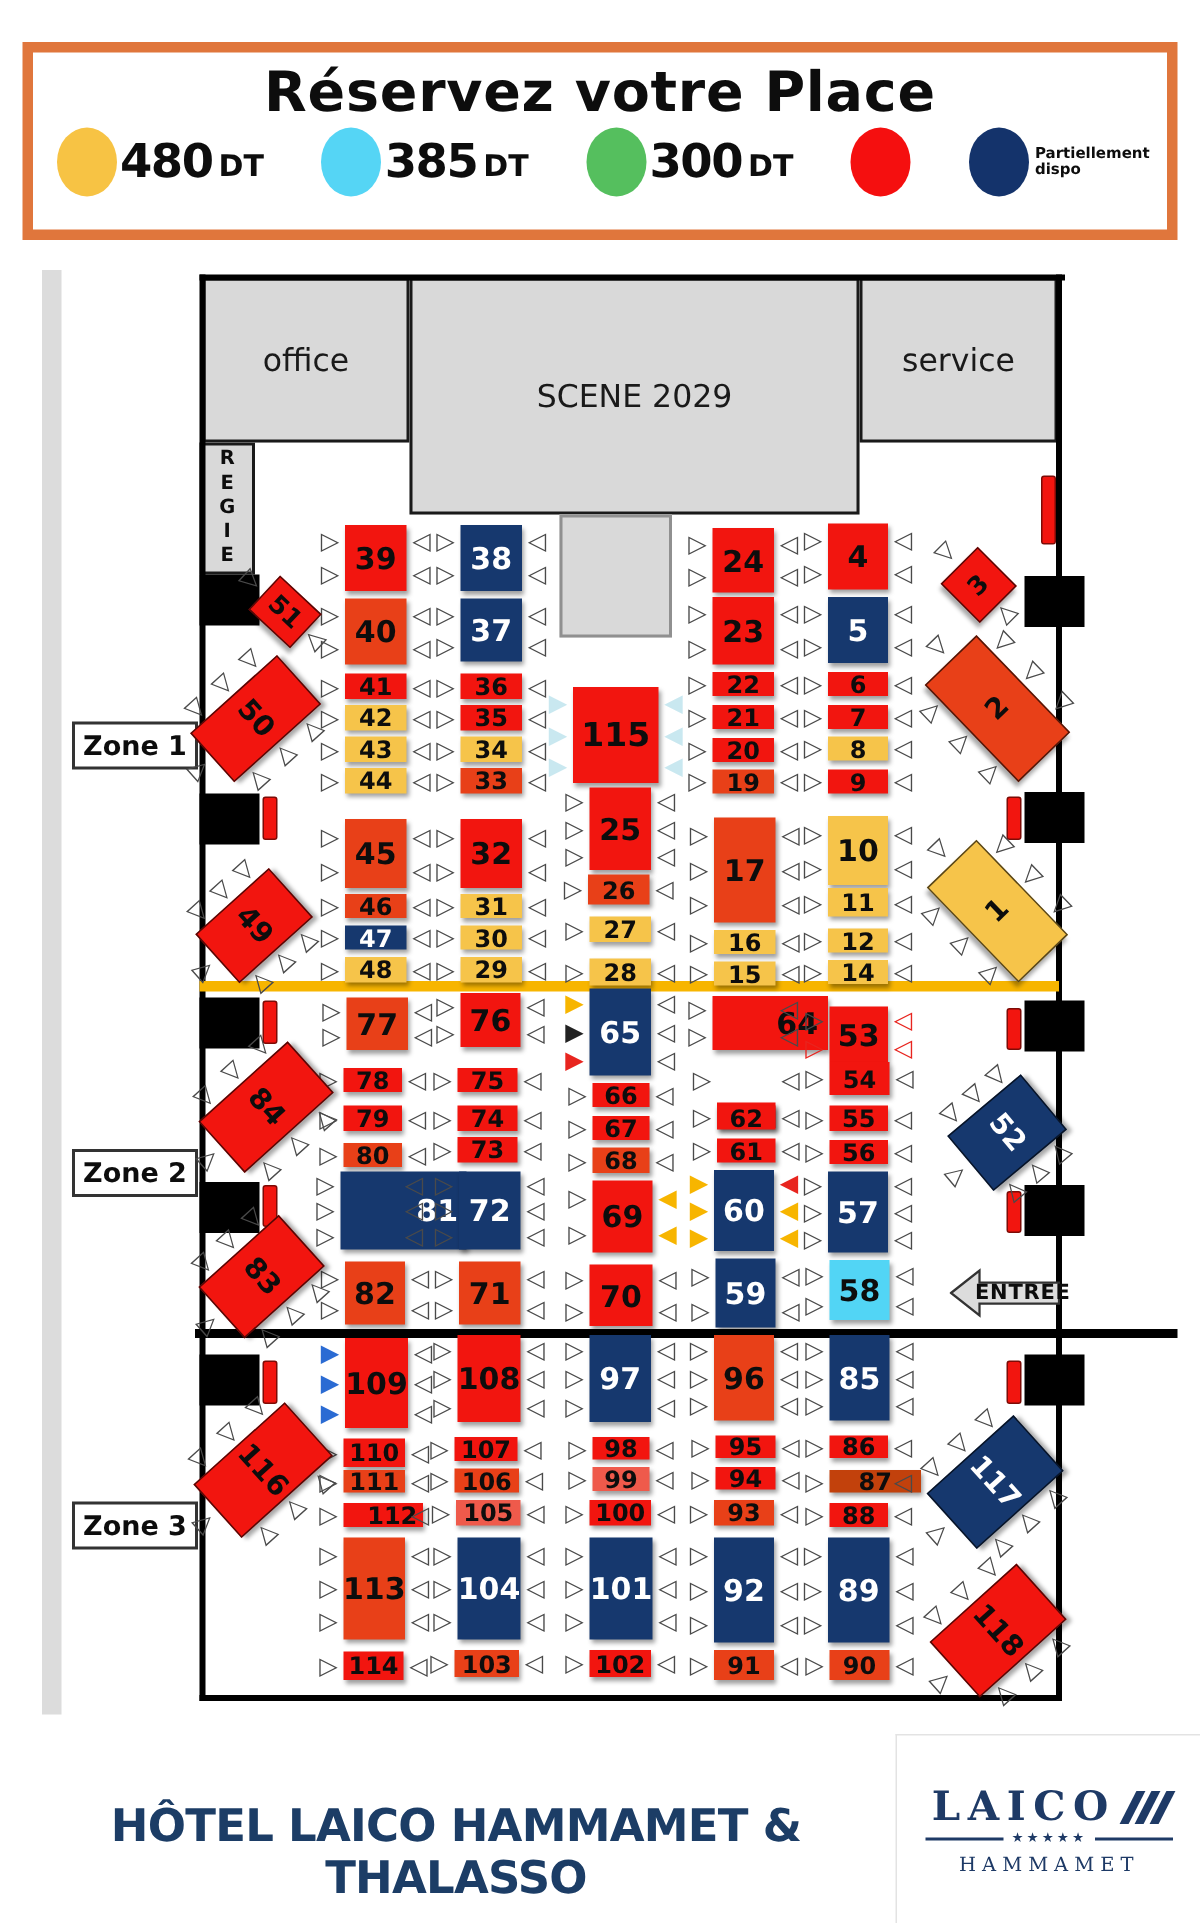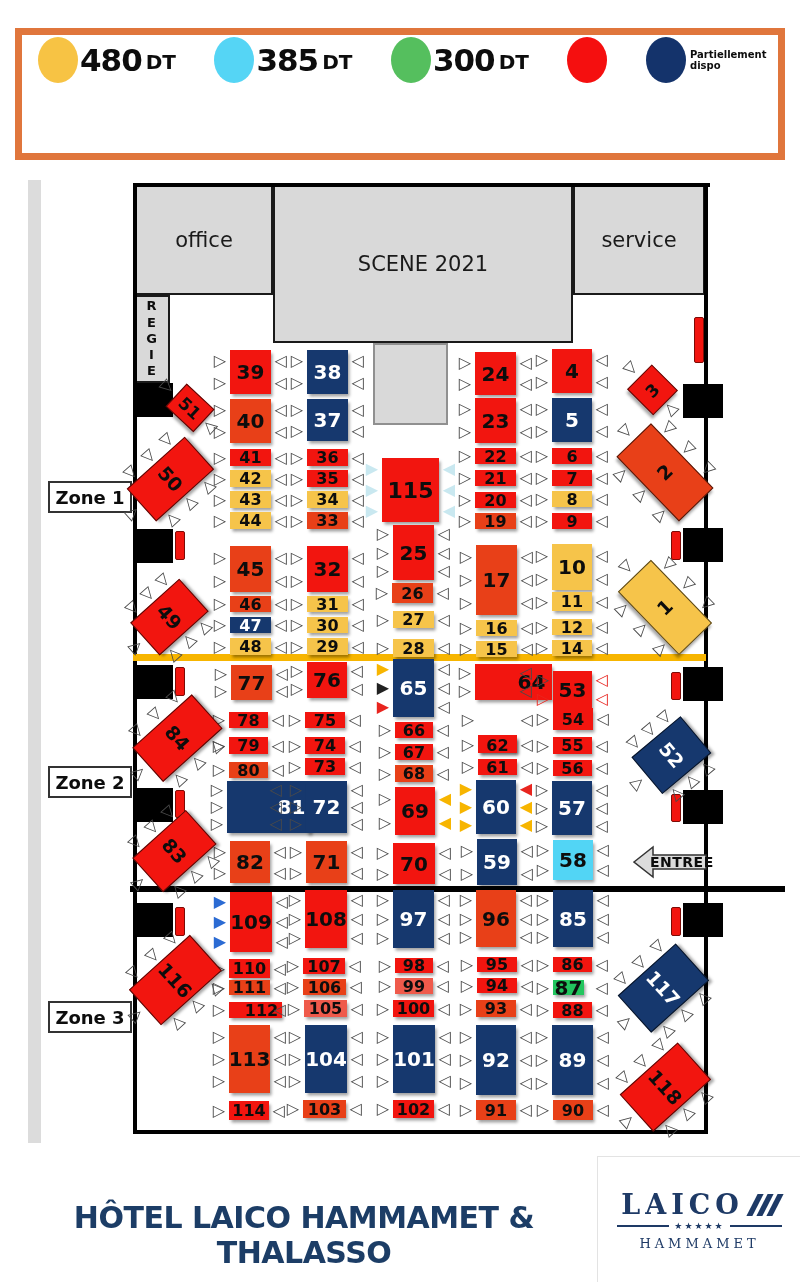--- a/index.html
+++ b/index.html
@@ -55,20 +55,21 @@
   .stripe{width:6px;height:22px;background:#1E3A66;transform:skewX(-27deg);}
   .logo-line{display:flex;align-items:center;gap:5px;margin-top:1px;}
   .logo-line .bar{width:52px;height:2px;background:#1E3A66;}
   .logo-stars{font-size:9px;letter-spacing:2px;}
   .logo-sub{font-family:"DejaVu Serif","Liberation Serif",serif;font-size:13px;letter-spacing:4px;margin-top:5px;}
 </style>
 </head>
 <body>
 
 <div id="legend">
+  <div id="legend-title">Réservez votre Place</div>
   <div id="legend-row">
     <div class="legend-item">
       <span class="dot" style="background:#F7C344"></span>
       <span class="lv">480</span>
       <span class="lu">DT</span>
     </div>
     <div class="legend-item">
       <span class="dot" style="background:#55D5F5"></span>
       <span class="lv">385</span>
       <span class="lu">DT</span>
@@ -84,21 +85,21 @@
     <div class="legend-item">
       <span class="dot" style="background:#14336B"></span>
       <span class="lp">Partiellement dispo</span>
     </div>
   </div>
 </div>
 
 <div id="plan">
     <div class="strip" style="left: 28px; top: 180px; width: 13px; height: 963px; position: absolute;"></div>
     <div class="room" style="left: 135px; top: 185px; width: 134px; height: 106px;">office</div>
-    <div class="room" style="left: 273px; top: 185px; width: 296px; height: 154px;">SCENE 2021</div>
+    <div class="room" style="left: 273px; top: 185px; width: 296px; height: 154px;">SCENE 2029</div>
     <div class="room" style="left: 573px; top: 185px; width: 128px; height: 106px;">service</div>
     <div class="apron" style="left: 373px; top: 343px; width: 71px; height: 78px;"></div>
     <div class="regie" style="left: 133px; top: 295px; width: 33px; height: 84px;">R
 E
 G
 I
 E</div>
     <div class="wall" style="left: 133px; top: 183px; width: 577px; height: 4px;"></div>
     <div class="wall" style="left: 133px; top: 183px; width: 4px; height: 951px;"></div>
     <div class="wall" style="left: 704px; top: 183px; width: 4px; height: 951px;"></div>
@@ -517,21 +518,21 @@
     <div class="seat" style="left: 594px; top: 928.31px; color: rgb(74, 74, 74);">◁</div>
     <div class="table" style="left: 477px; top: 957px; width: 40px; height: 15px; background: rgb(242, 21, 15); color: rgb(13, 13, 13); font-size: 16px;">95</div>
     <div class="seat" style="left: 458px; top: 955.5px; color: rgb(74, 74, 74);">▷</div>
     <div class="seat" style="left: 518px; top: 955.5px; color: rgb(74, 74, 74);">◁</div>
     <div class="table" style="left: 553px; top: 957px; width: 39px; height: 15px; background: rgb(242, 21, 15); color: rgb(13, 13, 13); font-size: 16px;">86</div>
     <div class="seat" style="left: 534px; top: 955.5px; color: rgb(74, 74, 74);">▷</div>
     <div class="seat" style="left: 593px; top: 955.5px; color: rgb(74, 74, 74);">◁</div>
     <div class="table" style="left: 477px; top: 978px; width: 40px; height: 15px; background: rgb(242, 21, 15); color: rgb(13, 13, 13); font-size: 16px;">94</div>
     <div class="seat" style="left: 458px; top: 976.5px; color: rgb(74, 74, 74);">▷</div>
     <div class="seat" style="left: 518px; top: 976.5px; color: rgb(74, 74, 74);">◁</div>
-    <div class="table" style="left: 553px; top: 980px; width: 31px; height: 15px; background: #22c55e; color: rgb(13, 13, 13); font-size: 20px;">87</div>
+    <div class="table" style="left: 553px; top: 980px; width: 61px; height: 15px; background: #c2410c; color: rgb(13, 13, 13); font-size: 16px;">87</div>
     <div class="seat" style="left: 534px; top: 978.5px; color: rgb(74, 74, 74);">▷</div>
     <div class="seat" style="left: 593px; top: 978.5px; color: rgb(74, 74, 74);">◁</div>
     <div class="table" style="left: 476px; top: 1000px; width: 40px; height: 17px; background: rgb(232, 64, 24); color: rgb(13, 13, 13); font-size: 16px;">93</div>
     <div class="seat" style="left: 457px; top: 999.5px; color: rgb(74, 74, 74);">▷</div>
     <div class="seat" style="left: 517px; top: 999.5px; color: rgb(74, 74, 74);">◁</div>
     <div class="table" style="left: 553px; top: 1002px; width: 39px; height: 16px; background: rgb(242, 21, 15); color: rgb(13, 13, 13); font-size: 16px;">88</div>
     <div class="seat" style="left: 534px; top: 1001px; color: rgb(74, 74, 74);">▷</div>
     <div class="seat" style="left: 593px; top: 1001px; color: rgb(74, 74, 74);">◁</div>
     <div class="table" style="left: 476px; top: 1025px; width: 40px; height: 70px; background: rgb(22, 56, 110); color: rgb(255, 255, 255); font-size: 20px;">92</div>
     <div class="seat" style="left: 457px; top: 1027.9px; color: rgb(74, 74, 74);">▷</div>

